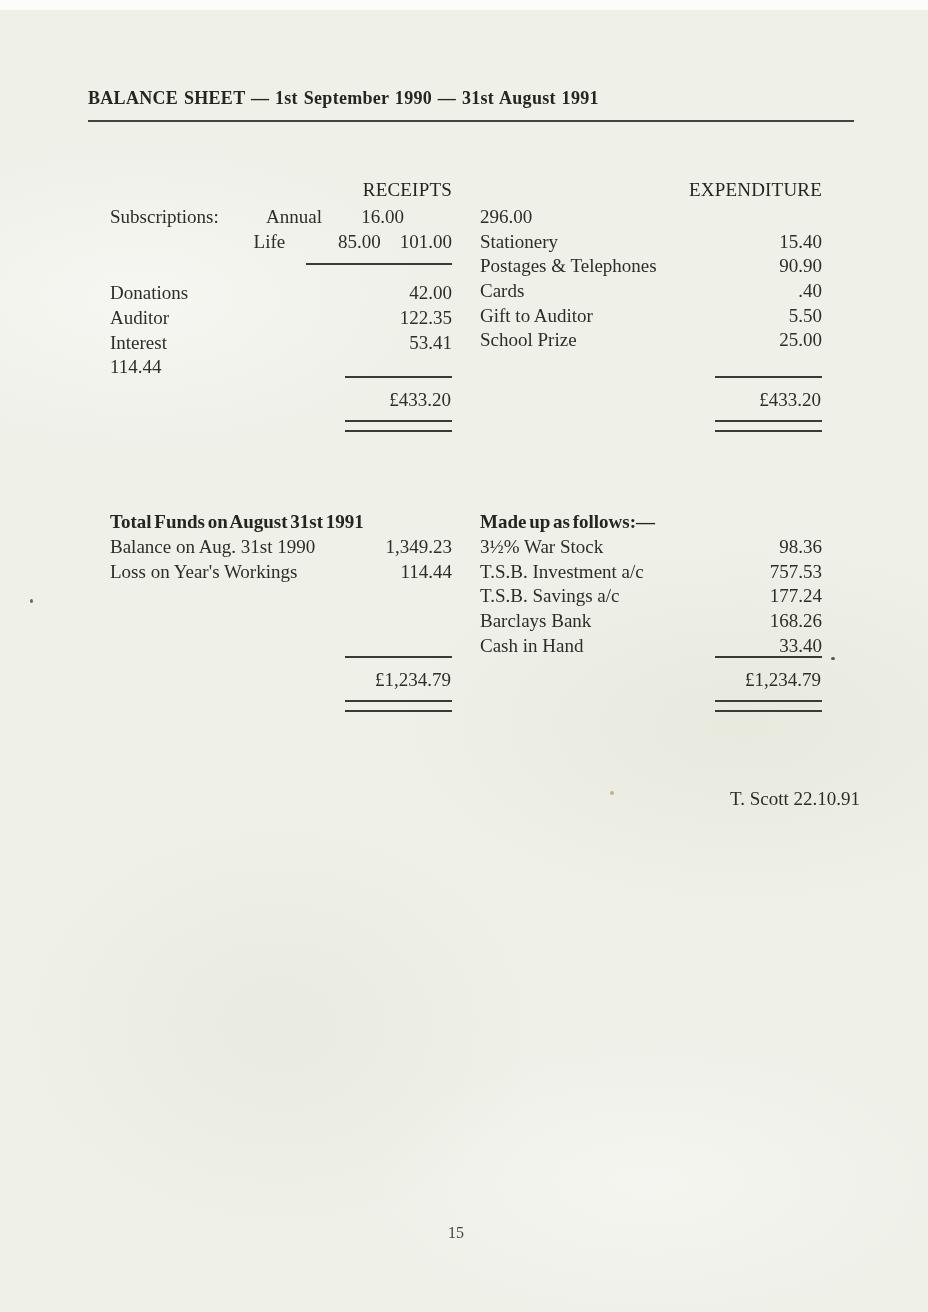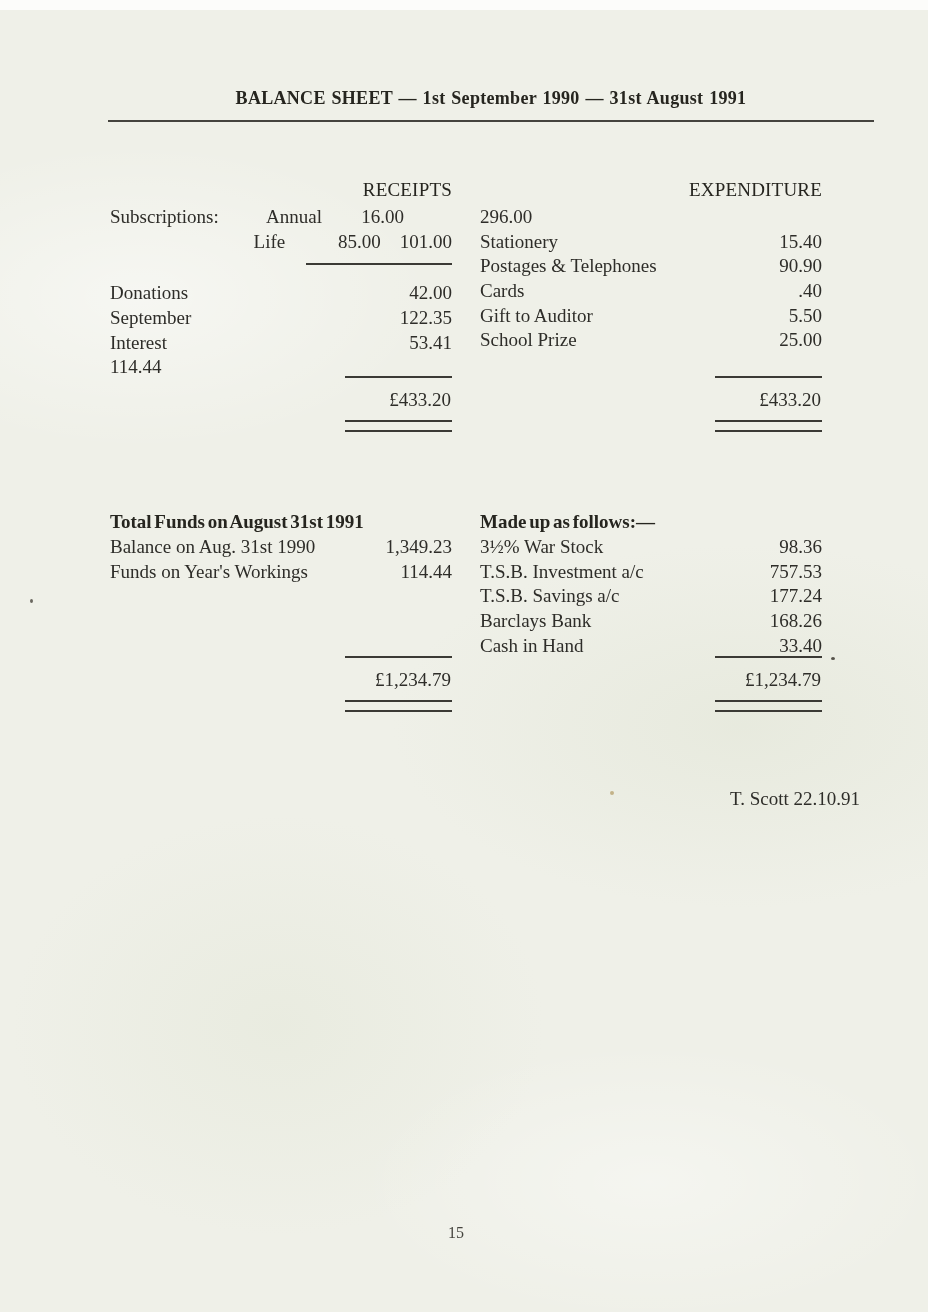--- a/index.html
+++ b/index.html
@@ -11,21 +11,21 @@
   }
   .paper{
     position:absolute;left:0;top:10px;width:928px;height:1302px;
     background:
       radial-gradient(ellipse 420px 220px at 15% 22%, rgba(255,255,255,.45), rgba(255,255,255,0) 70%),
       radial-gradient(ellipse 500px 260px at 80% 55%, rgba(224,228,212,.5), rgba(224,228,212,0) 70%),
       radial-gradient(ellipse 380px 300px at 30% 78%, rgba(226,230,214,.45), rgba(226,230,214,0) 70%),
       radial-gradient(ellipse 420px 200px at 70% 90%, rgba(255,255,255,.35), rgba(255,255,255,0) 70%),
       #eff0e8;
   }
-  .title-wrap{position:absolute;left:108px;top:78px;width:766px;text-align:center;}
+  .title-wrap{position:absolute;left:88px;top:78px;width:766px;}
   .title{
     font-size:18px;font-weight:700;letter-spacing:.3px;word-spacing:1px;
     color:#26251f;white-space:nowrap;
   }
   .title-rule{margin-top:11px;border-top:2px solid #45443e;height:0;}
 
   .col{position:absolute;width:342px;font-size:19px;line-height:24.7px;}
   .col-left{left:110px;}
   .col-right{left:480px;}
   .heading{font-weight:400;font-size:19px;height:27px;letter-spacing:.2px;color:#26251f;text-align:right;}
@@ -76,21 +76,21 @@
       <span class="sub-name">Life</span>
       <span class="sub-amt">85.00</span>
       <span class="sub-total">101.00</span>
     </div>
     <div class="mid-rule"></div>
     <div class="row">
       <span class="lbl">Donations</span>
       <span class="amt">42.00</span>
     </div>
     <div class="row">
-      <span class="lbl">September</span>
+      <span class="lbl">Auditor</span>
       <span class="amt">122.35</span>
     </div>
     <div class="row">
       <span class="lbl">Interest</span>
       <span class="amt">53.41</span>
     </div>
     <div class="row">
       <span class="amt">114.44</span>
     </div>
   </div>
@@ -133,21 +133,21 @@
     <div class="tdbl"></div>
   </div>
 
   <div class="col col-left" style="top:500px">
     <div class="heading2">Total Funds on August 31st 1991</div>
     <div class="row">
       <span class="lbl">Balance on Aug. 31st 1990</span>
       <span class="amt">1,349.23</span>
     </div>
     <div class="row">
-      <span class="lbl">Funds on Year's Workings</span>
+      <span class="lbl">Loss on Year's Workings</span>
       <span class="amt">114.44</span>
     </div>
   </div>
 
   <div class="col col-right" style="top:500px">
     <div class="heading2">Made up as follows:—</div>
     <div class="row">
       <span class="lbl">3½% War Stock</span>
       <span class="amt">98.36</span>
     </div>

